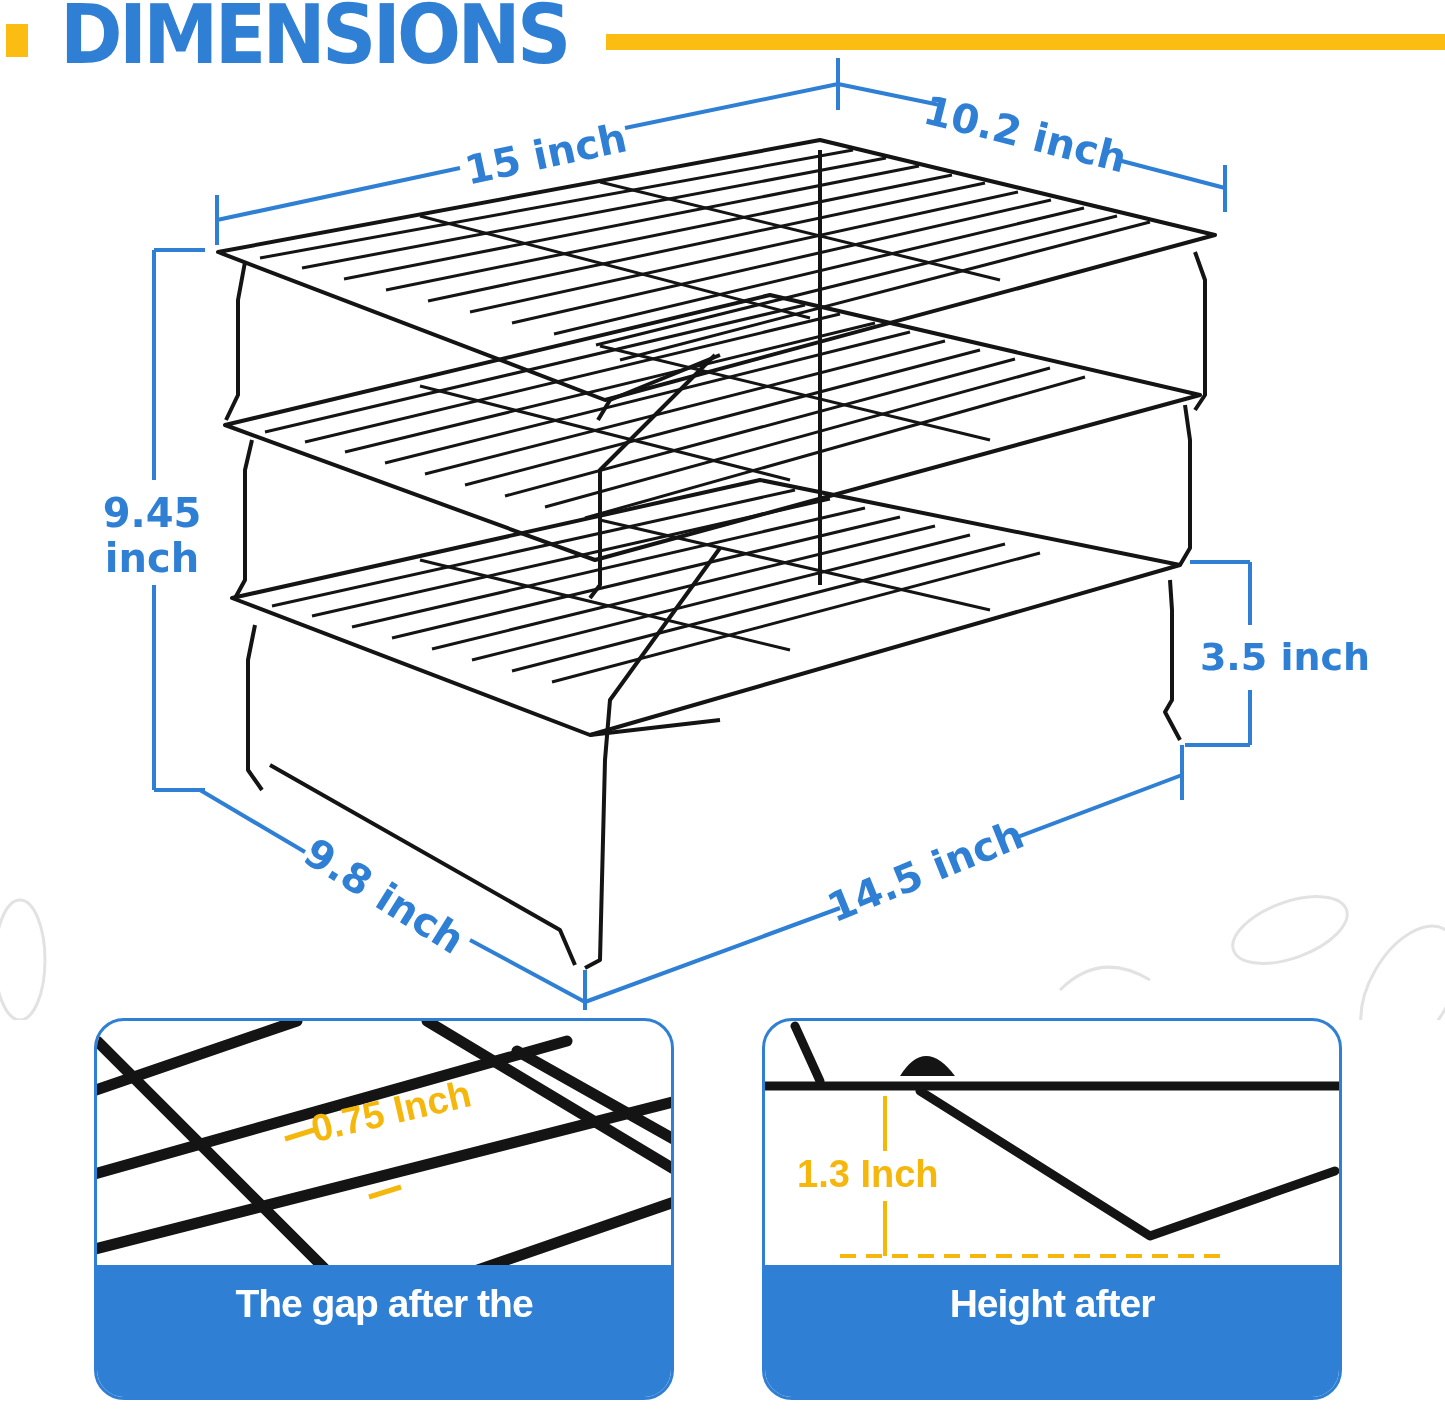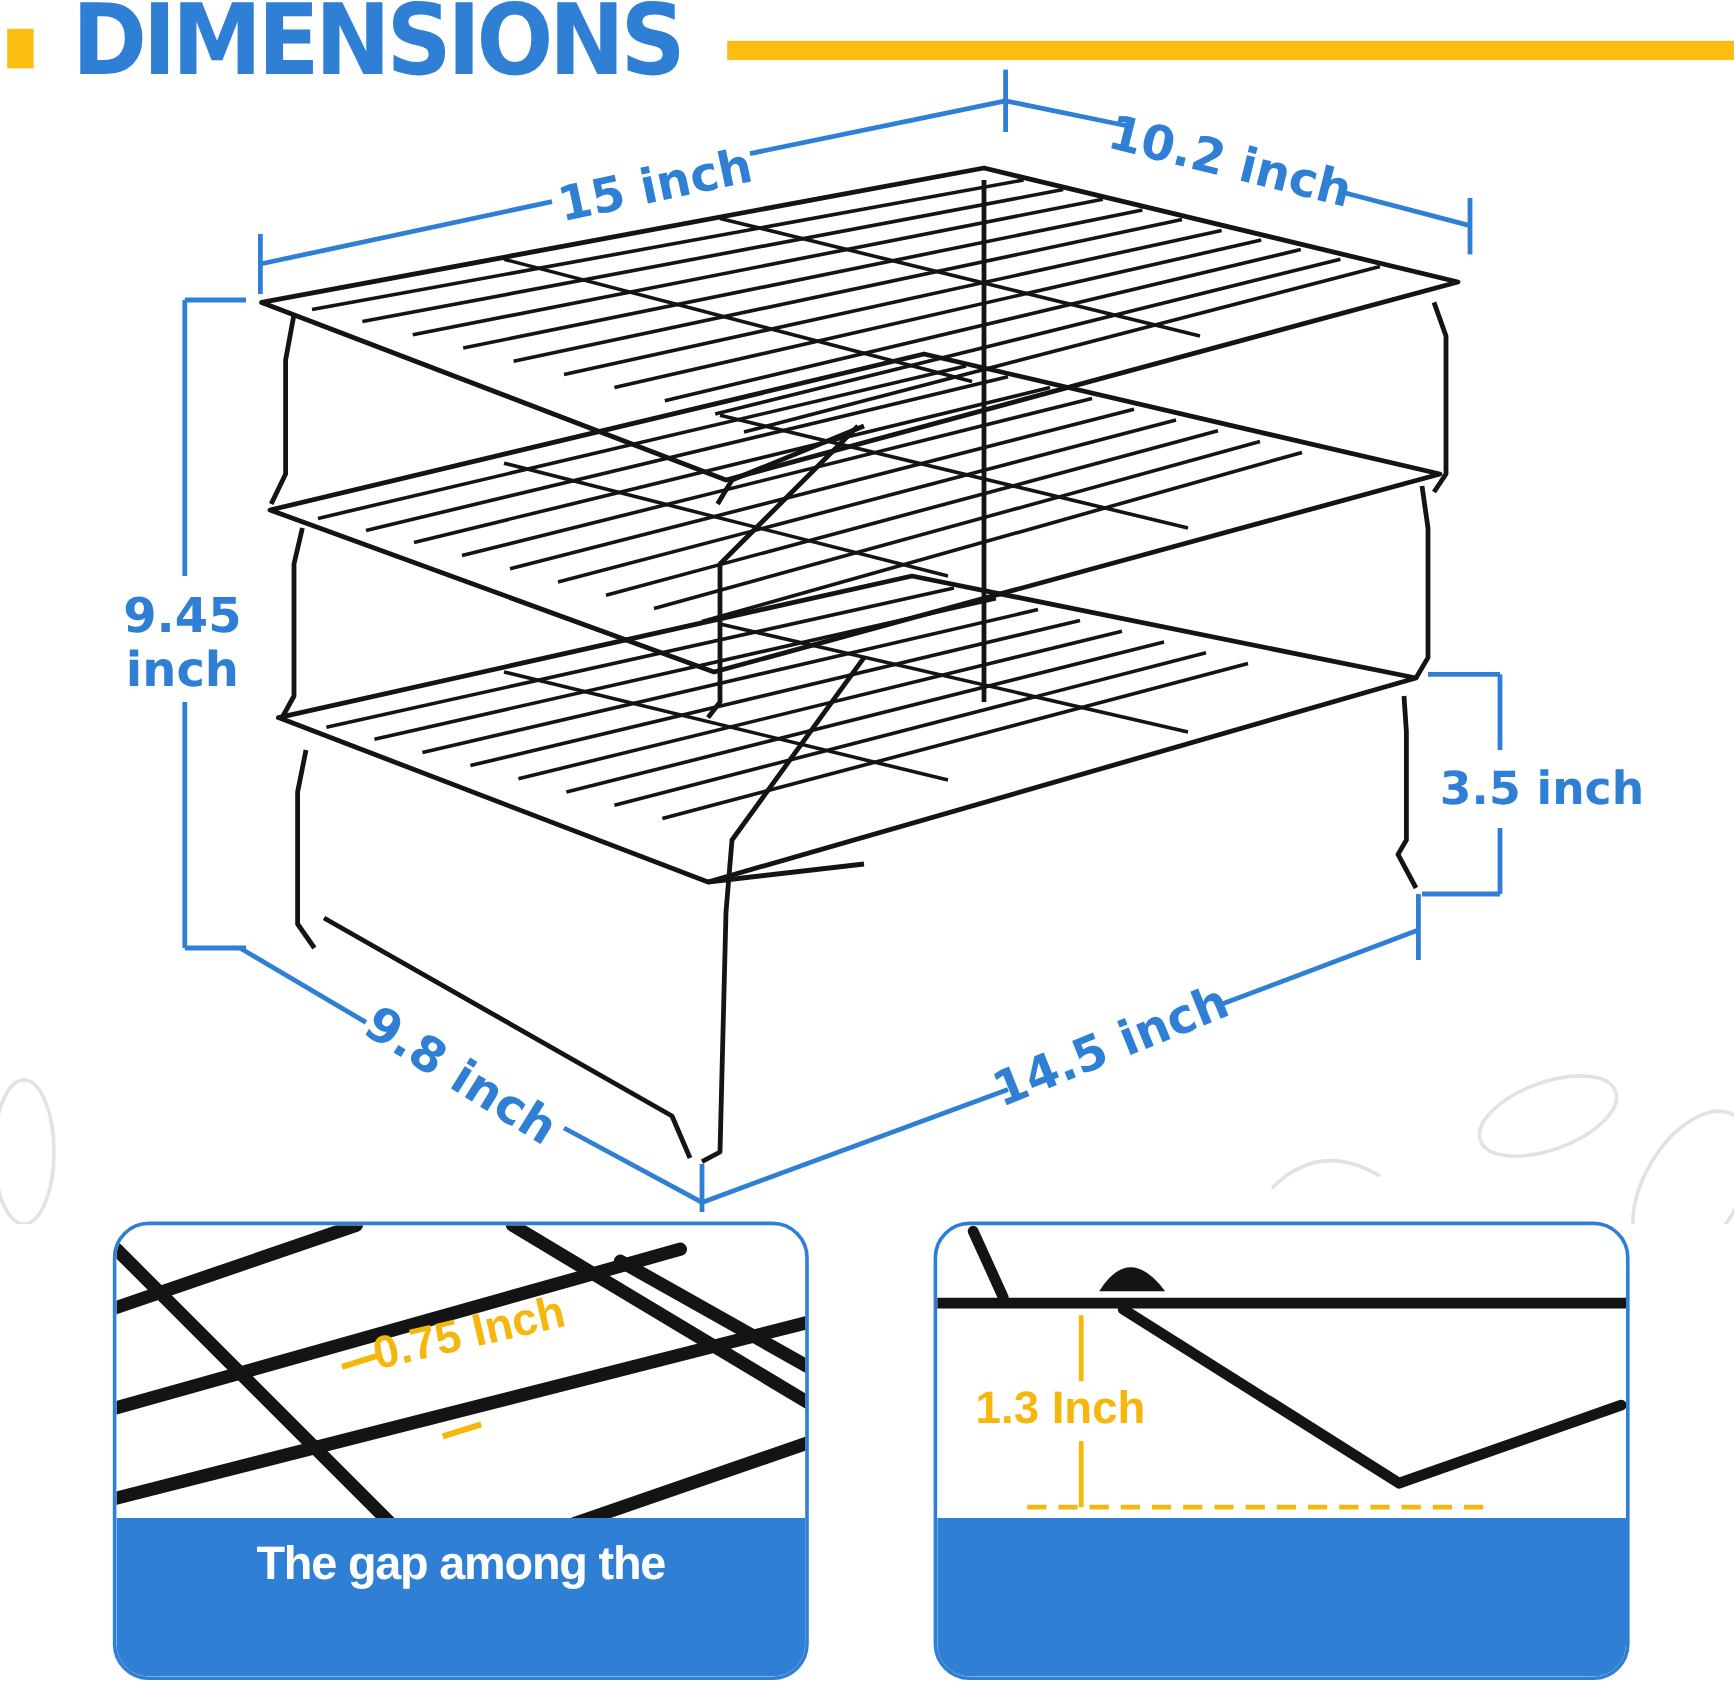--- a/index.html
+++ b/index.html
@@ -148,34 +148,35 @@
       <line x1="330" y1="0" x2="580" y2="150"></line>
       <line x1="420" y1="30" x2="580" y2="120"></line>
     </g>
     <g stroke="#f5b70c" stroke-width="5">
       <line x1="188" y1="118" x2="220" y2="108"></line>
       <line x1="272" y1="176" x2="304" y2="166"></line>
     </g>
   </svg>
   <div class="abs gold" style="left:210px;top:88px;font-size:38px;transform:rotate(-13deg);transform-origin:left top;">0.75 Inch</div>
   <div class="panel-caption">
-    <div>The gap among the</div>
+    <div>The gap after the</div>
   </div>
 </div>
 
-<div class="panel" style="left:778px;">
+<div class="panel" style="left:762px;">
   <svg width="580" height="260" style="position:absolute;left:0;top:0;">
     <g stroke="#141414" stroke-width="9" stroke-linecap="round" fill="none" stroke-linejoin="round">
       <line x1="0" y1="65" x2="580" y2="65"></line>
       <line x1="30" y1="5" x2="55" y2="60"></line>
       <path d="M155 70 L385 215 L570 150"></path>
     </g>
     <path d="M135 55 q25 -40 55 0 z" fill="#141414"></path>
     <g stroke="#f5b70c" stroke-width="4" fill="none">
       <line x1="120" y1="75" x2="120" y2="130"></line>
       <line x1="120" y1="180" x2="120" y2="235"></line>
       <line x1="75" y1="235" x2="460" y2="235" stroke-dasharray="16 10"></line>
     </g>
   </svg>
   <div class="abs gold" style="left:32px;top:132px;font-size:38px;">1.3 Inch</div>
   <div class="panel-caption">
+    <div>Height after</div>
   </div>
 </div>
 
 </body></html>

